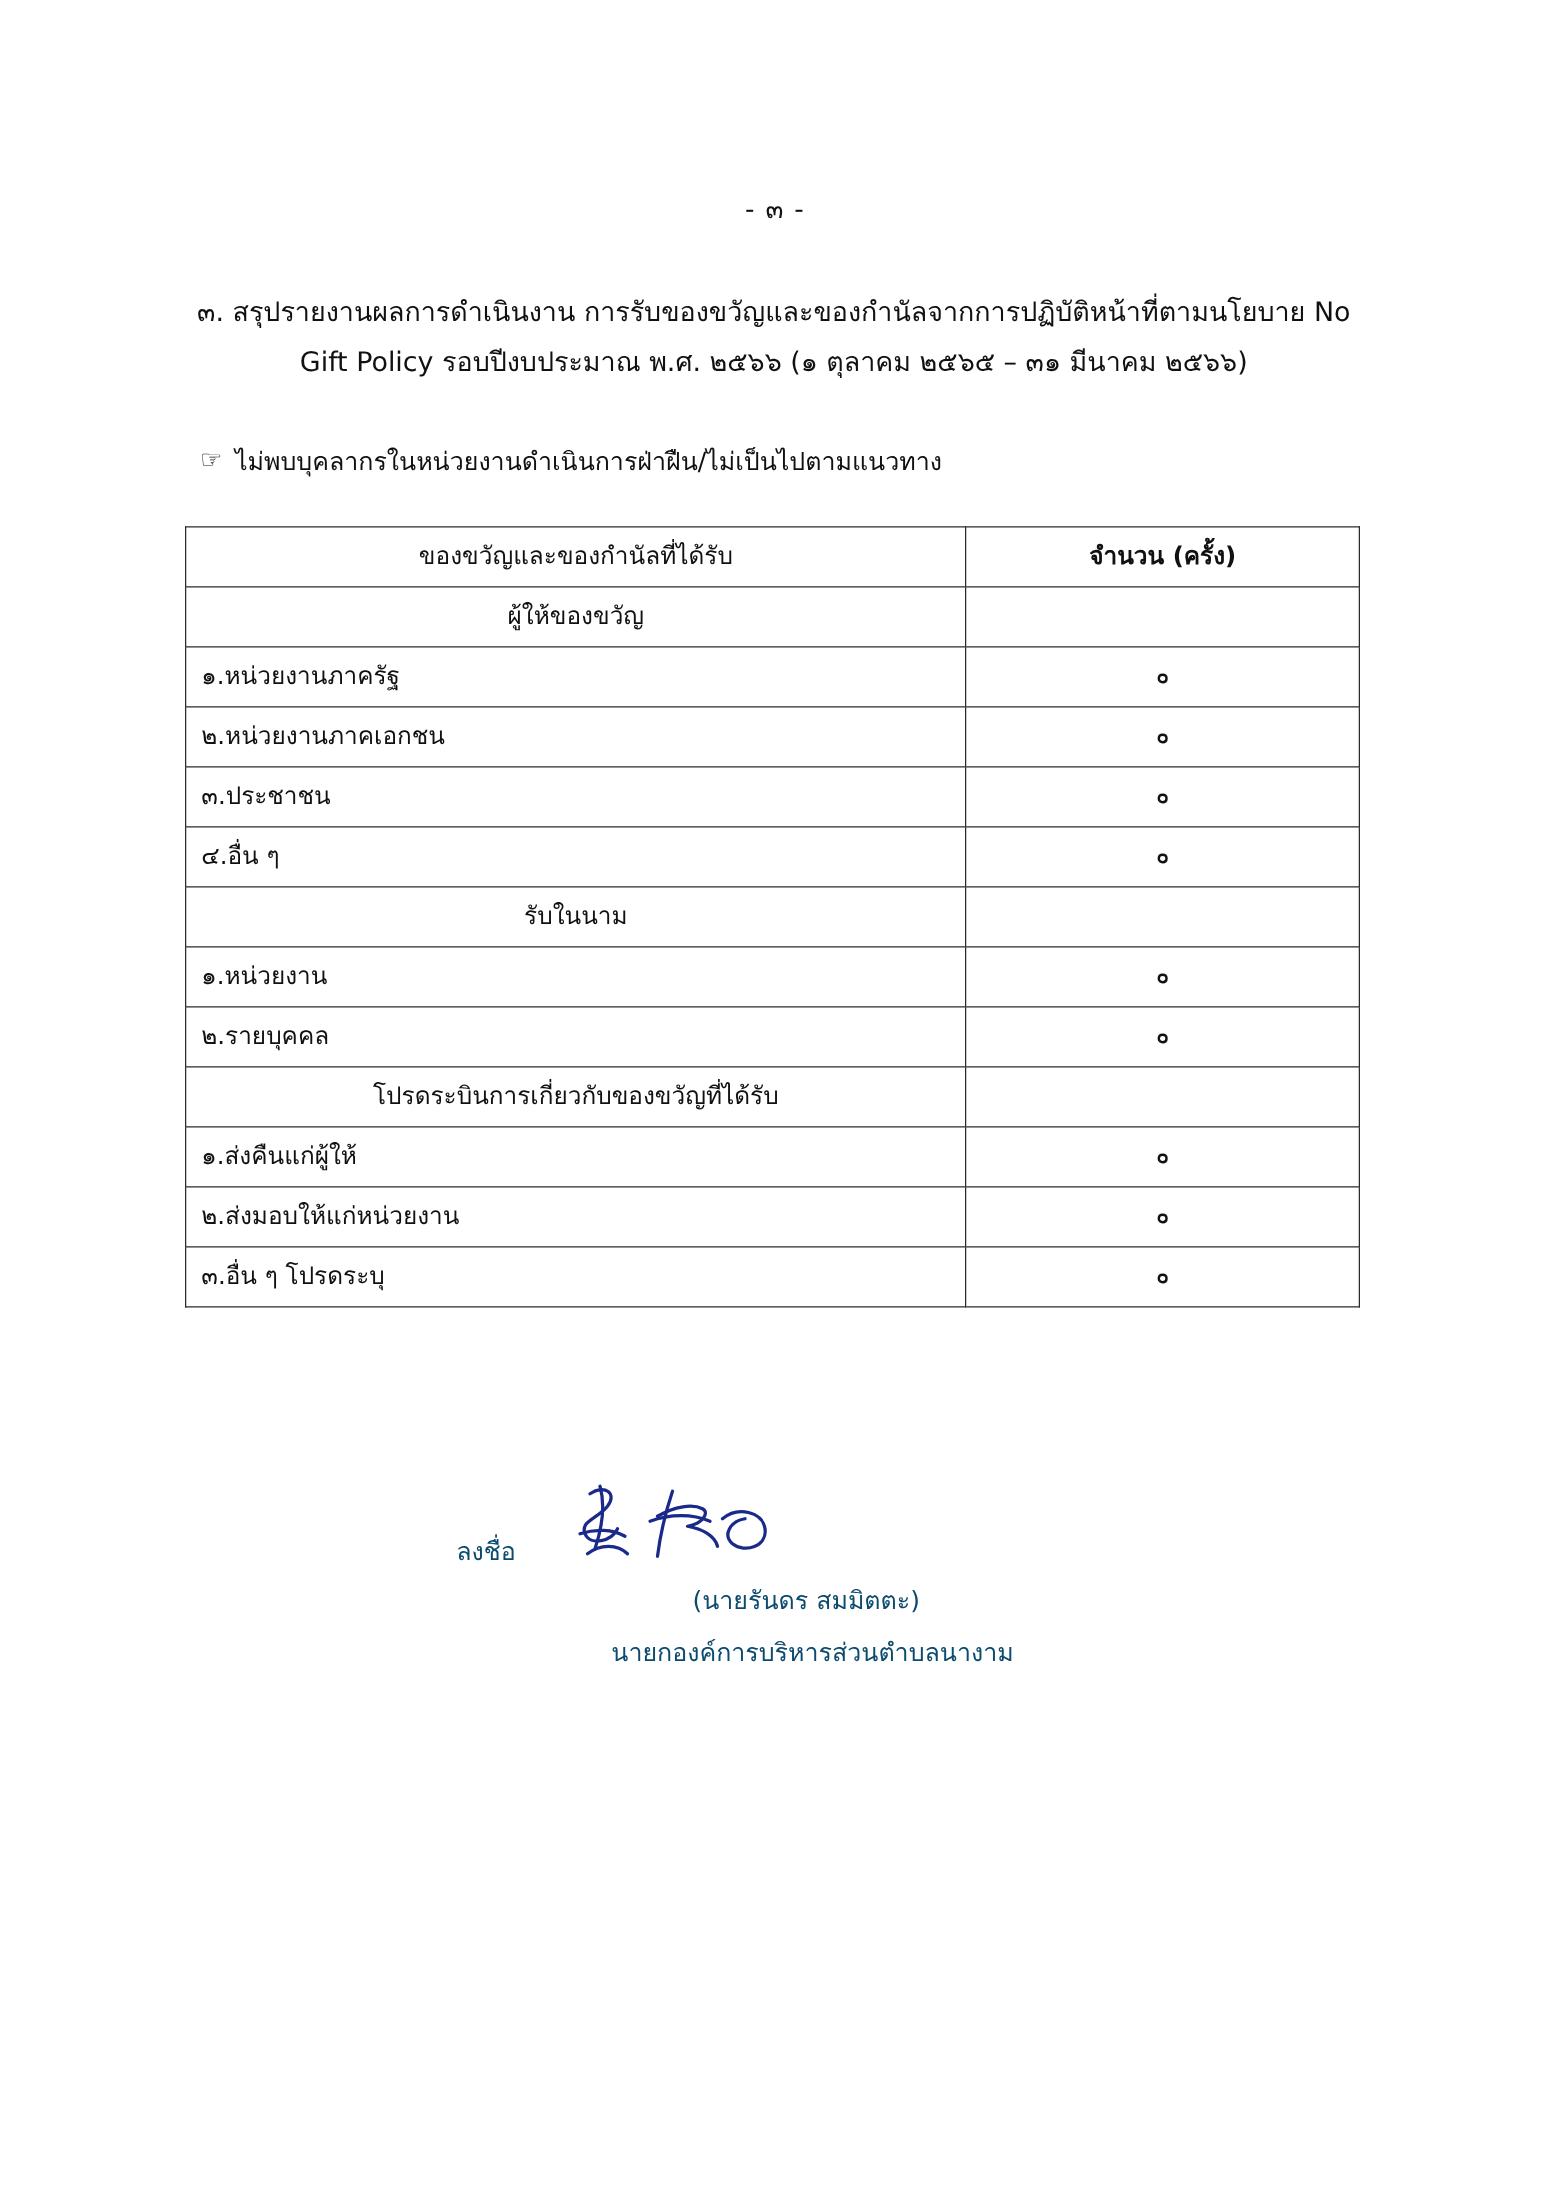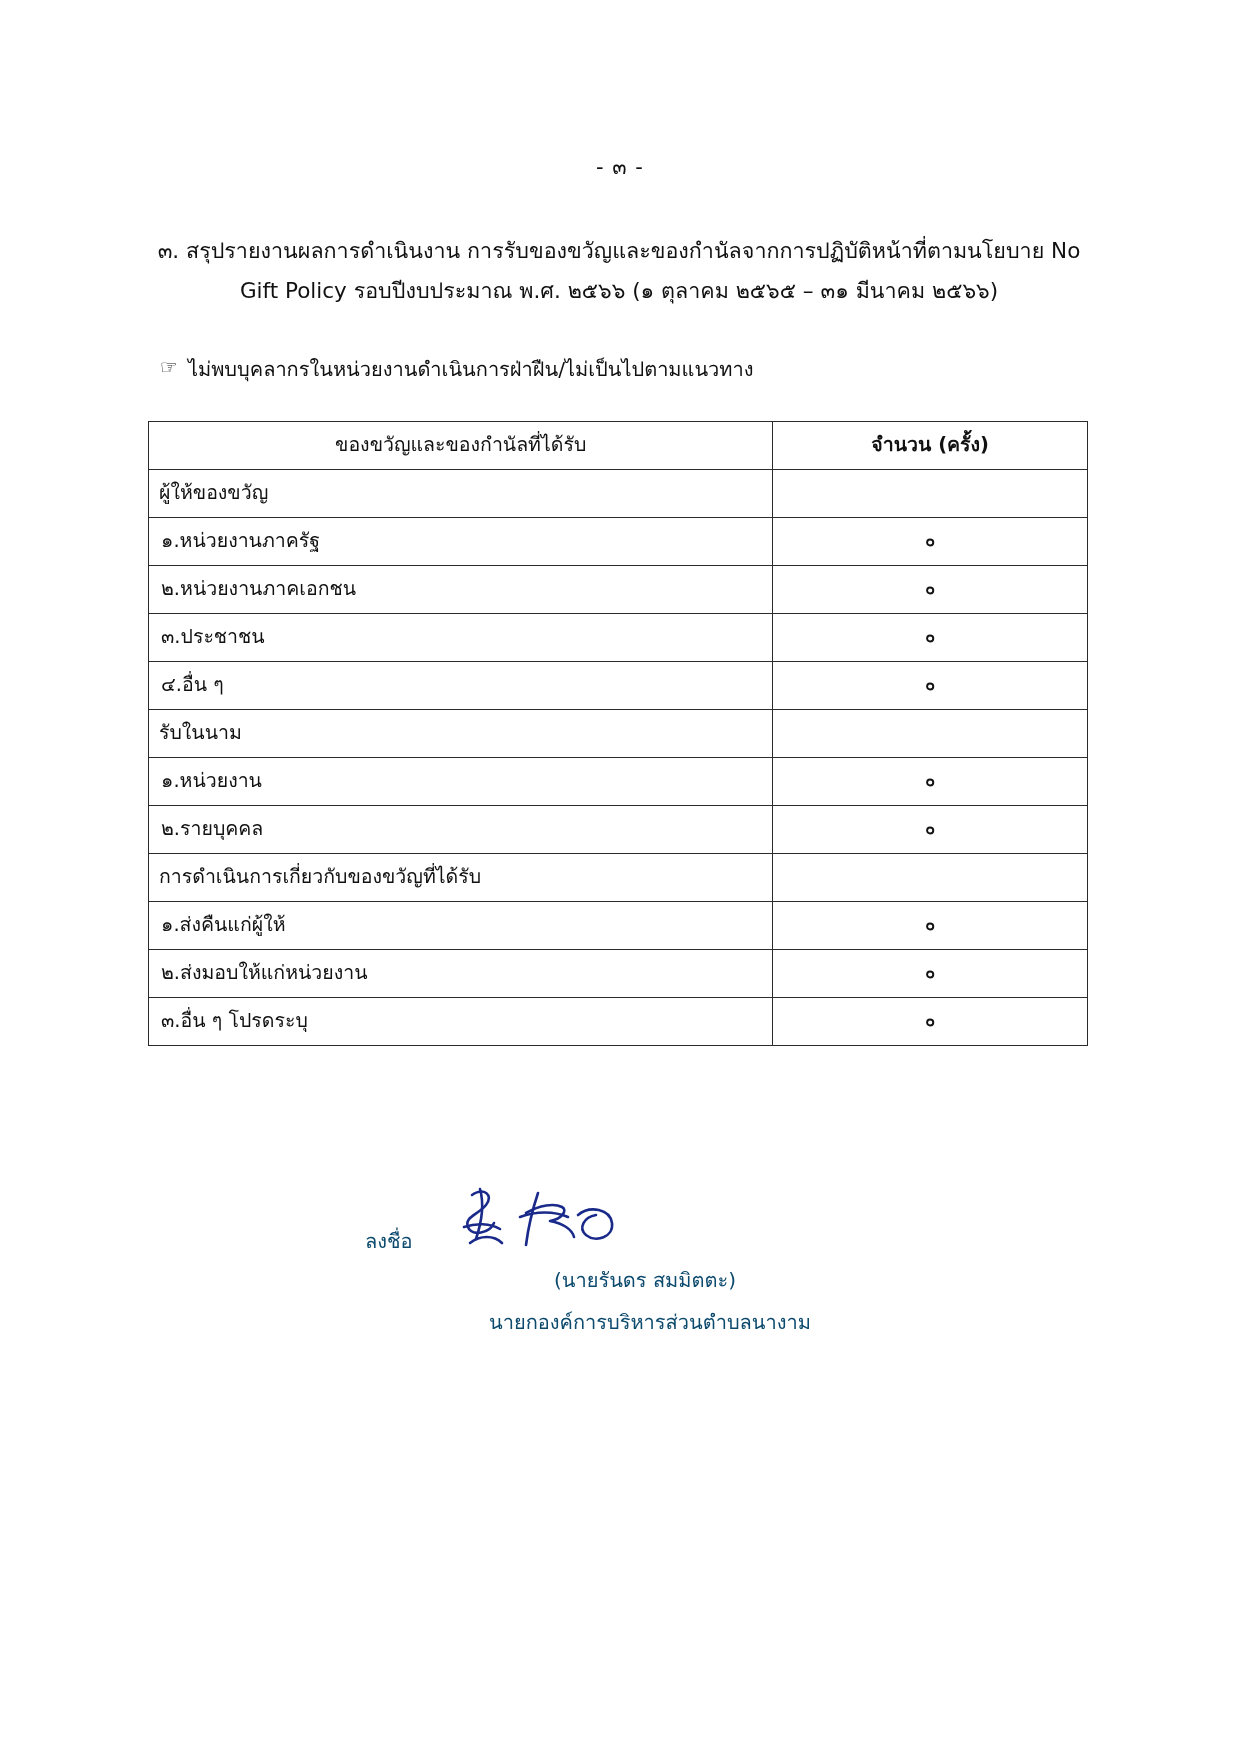--- a/index.html
+++ b/index.html
@@ -54,21 +54,21 @@
     color: #111;
   }
   table.gift-table td {
     border: 1px solid #2b2b2b;
     padding: 7px 10px 9px 10px;
     height: 26px;
     vertical-align: middle;
   }
   .col-label { width: 632px; }
   .col-count { width: 308px; text-align: center; font-weight: bold; }
-  .center { text-align: left; }
+  .center { text-align: center; }
   .hdr { text-align: center; }
   .indent { padding-left: 12px !important; }
   .count-mark {
     font-size: 16px;
     color: #111;
   }
   .signature-block {
     margin-top: 120px;
     position: relative;
     text-align: center;
@@ -155,21 +155,21 @@
       <tr>
         <td class="col-label indent">๑.หน่วยงาน</td>
         <td class="col-count count-mark">๐</td>
       </tr>
       <tr>
         <td class="col-label indent">๒.รายบุคคล</td>
         <td class="col-count count-mark">๐</td>
       </tr>
 
       <tr>
-        <td class="col-label center">การดำเนินการเกี่ยวกับของขวัญที่ได้รับ</td>
+        <td class="col-label center">โปรดระบินการเกี่ยวกับของขวัญที่ได้รับ</td>
         <td class="col-count"></td>
       </tr>
       <tr>
         <td class="col-label indent">๑.ส่งคืนแก่ผู้ให้</td>
         <td class="col-count count-mark">๐</td>
       </tr>
       <tr>
         <td class="col-label indent">๒.ส่งมอบให้แก่หน่วยงาน</td>
         <td class="col-count count-mark">๐</td>
       </tr>

